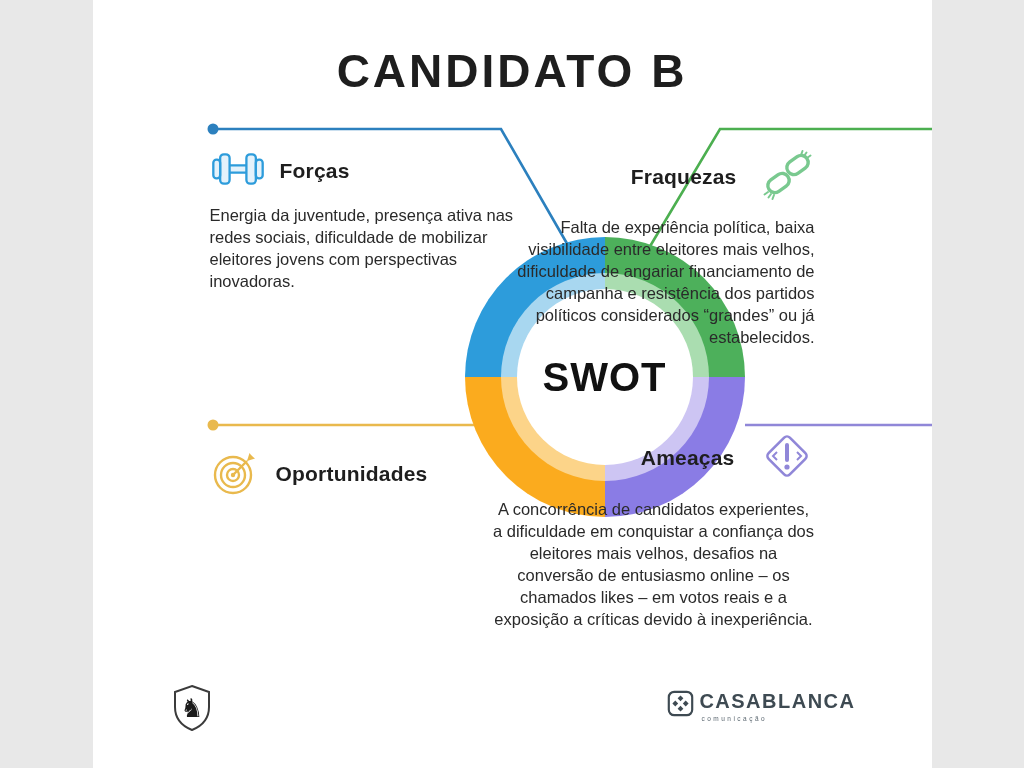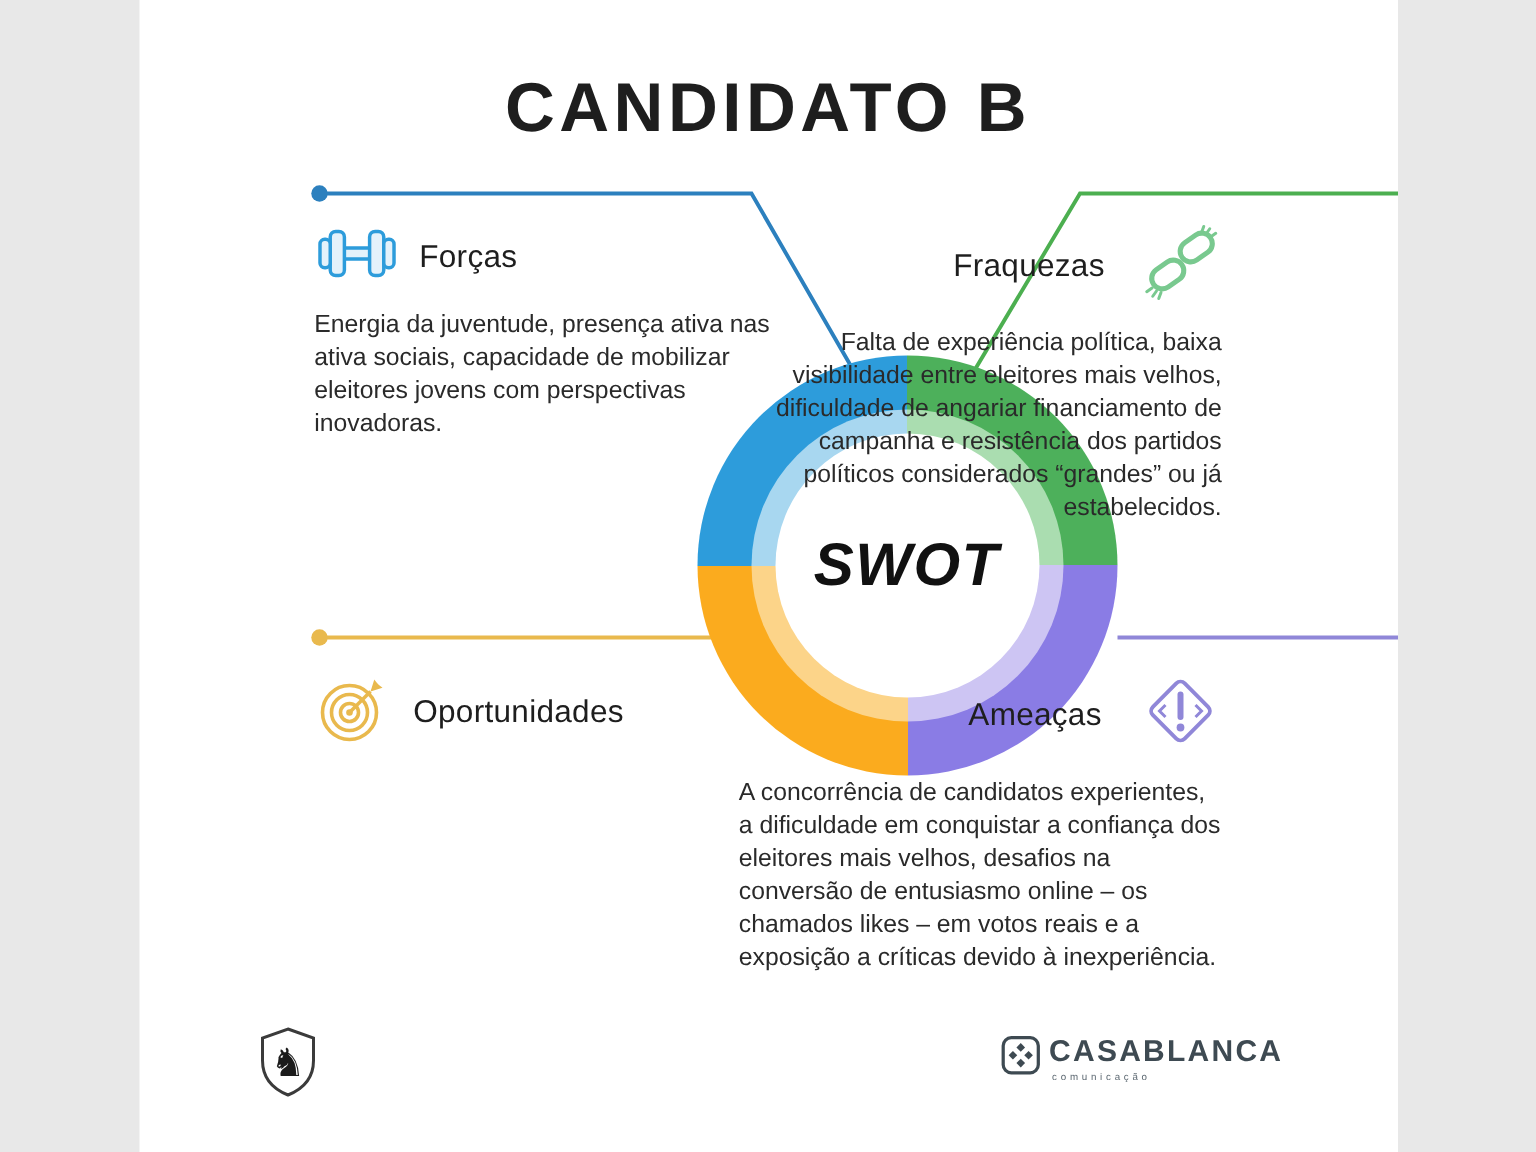--- a/index.html
+++ b/index.html
@@ -12,45 +12,45 @@
   .title {
     position:absolute; top:44px; left:0; width:100%;
     text-align:center; font-size:46px; font-weight:800;
     letter-spacing:3px; color:var(--ink);
   }
   
   .lines { position:absolute; left:0; top:0; width:1024px; height:768px; pointer-events:none; }
 
   
   .donut { position:absolute; left:372px; top:237px; width:280px; height:280px; }
-  .ring { position:absolute; border-radius:50%;font-style:italic; }
+  .ring { position:absolute; border-radius:50%; }
   .ring-outer {
     left:0; top:0; width:280px; height:280px;
     background:conic-gradient(var(--green) 0 25%, var(--purple) 0 50%, var(--orange) 0 75%, var(--blue) 0 100%);
   }
   .ring-inner {
     left:36px; top:36px; width:208px; height:208px;
     background:conic-gradient(var(--green-light) 0 25%, var(--purple-light) 0 50%, var(--orange-light) 0 75%, var(--blue-light) 0 100%);
   }
   .ring-center {
     left:52px; top:52px; width:176px; height:176px; background:#fff;
     display:flex; align-items:center; justify-content:center;
   }
   .swot-label { font-size:40px; font-weight:800; letter-spacing:1px; color:#111; }
 
   
   .quad { position:absolute; }
   .q-head { display:flex; align-items:center; gap:14px; }
   .q-head.right { justify-content:flex-end; gap:24px; }
-  .q-label { font-size:21px; font-weight:400; color:var(--ink); letter-spacing:0.2px; }
+  .q-label { font-size:21px; font-weight:700; color:var(--ink); letter-spacing:0.2px; }
   .q-body { margin-top:10px; font-size:16.5px; line-height:22px; color:var(--body); font-weight:500; }
   .q-forcas       { left:117px; top:148px; width:312px; }
   .q-fraquezas    { right:117px; top:148px; width:300px; text-align:right; }
   .q-oportunidades{ left:117px; top:446px; width:335px; }
-  .q-ameacas      { right:117px; top:446px; width:322px; text-align:left; }
+  .q-ameacas      { right:117px; top:428px; width:322px; text-align:center; }
 
   .icon-blue   { color:var(--blue); }
   .icon-green  { color:var(--green-soft); }
   .icon-gold   { color:var(--line-yellow); }
   .icon-purple { color:var(--line-purple); }
   .dumbbell-fill { fill:#E4F2FB; }
 
   
   .logo-elan { position:absolute; left:78px; top:684px; display:flex; align-items:center; gap:8px; }
   .elan-text { display:flex; flex-direction:column; }
@@ -99,21 +99,21 @@
             <rect x="15" y="16.5" width="22" height="7" rx="2"></rect>
             <rect x="9" y="6" width="9" height="28" rx="3.5"></rect>
             <rect x="2.5" y="11" width="6.5" height="18" rx="3"></rect>
             <rect x="34" y="6" width="9" height="28" rx="3.5"></rect>
             <rect x="43" y="11" width="6.5" height="18" rx="3"></rect>
           </g>
         </svg>
       </span>
       <span class="q-label">Forças</span>
     </div>
-    <div class="q-body">Energia da juventude, presença ativa nas ativa sociais, capacidade de mobilizar eleitores jovens com perspectivas inovadoras.</div>
+    <div class="q-body">Energia da juventude, presença ativa nas redes sociais, dificuldade de mobilizar eleitores jovens com perspectivas inovadoras.</div>
   </div>
 
   <div class="quad q-fraquezas">
     <div class="q-head right">
       <span class="q-label">Fraquezas</span>
       <span class="icon-green">
         <svg width="54" height="54" viewBox="0 0 54 54">
           <g stroke="currentColor" fill="none" stroke-width="3.4" stroke-linecap="round">
             <rect x="25" y="10" width="23" height="14" rx="7" transform="rotate(-35 36.5 17)"></rect>
             <rect x="6" y="28" width="23" height="14" rx="7" transform="rotate(-35 17.5 35)"></rect>

